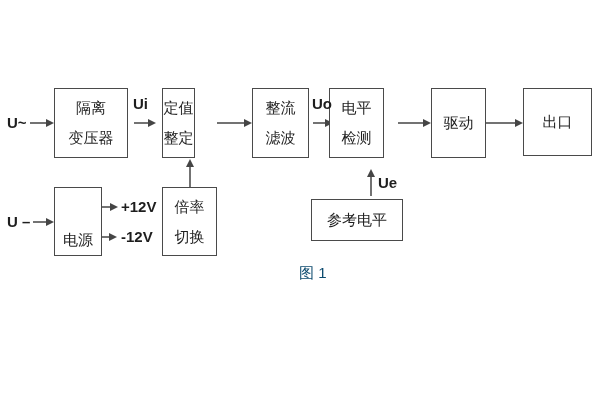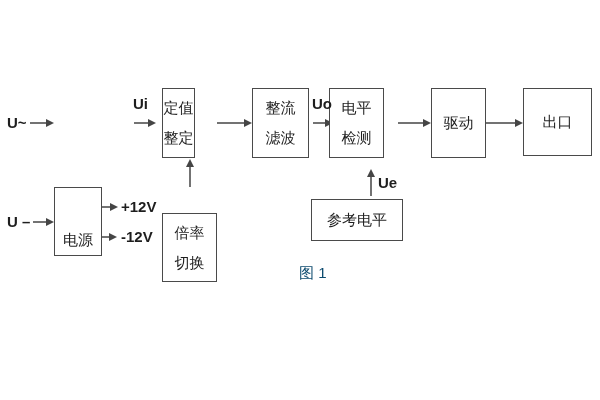--- a/index.html
+++ b/index.html
@@ -24,21 +24,21 @@
   }
   .block .bline { line-height:30px; text-align:center; white-space:nowrap; }
   
   #b-isolation   { left:54px;  top:88px;  width:74px; height:70px; }
   #b-setpoint    { left:162px; top:88px;  width:33px; height:70px; }
   #b-rectify     { left:252px; top:88px;  width:57px; height:70px; }
   #b-leveldet    { left:329px; top:88px;  width:55px; height:70px; }
   #b-driver      { left:431px; top:88px;  width:55px; height:70px; }
   #b-outputrelay { left:523px; top:88px;  width:69px; height:68px; }
   #b-power       { left:54px;  top:187px; width:48px; height:69px;justify-content:flex-end; }
-  #b-ratio       { left:162px; top:187px; width:55px; height:69px;margin-top:26px; }
+  #b-ratio       { left:162px; top:187px; width:55px; height:69px; }
   #b-reference   { left:311px; top:199px; width:92px; height:42px; }
 
   .sig-label {
     position:absolute;
     font-size:15px;
     font-weight:bold;
     color:#1e1e1e;
     white-space:nowrap;
   }
   #lbl-u-ac   { left:7px;   top:114px; }
@@ -74,20 +74,24 @@
     <line x1="313" y1="123" x2="325" y2="123" stroke="#454545" stroke-width="1.5" marker-end="url(#ah)"></line>
     <line x1="398" y1="123" x2="423" y2="123" stroke="#454545" stroke-width="1.5" marker-end="url(#ah)"></line>
     <line x1="486" y1="123" x2="515" y2="123" stroke="#454545" stroke-width="1.5" marker-end="url(#ah)"></line>
     <line x1="33" y1="222" x2="46" y2="222" stroke="#454545" stroke-width="1.5" marker-end="url(#ah)"></line>
     <line x1="102" y1="207" x2="110" y2="207" stroke="#454545" stroke-width="1.5" marker-end="url(#ah)"></line>
     <line x1="102" y1="237" x2="109" y2="237" stroke="#454545" stroke-width="1.5" marker-end="url(#ah)"></line>
     <line x1="190" y1="187" x2="190" y2="167" stroke="#454545" stroke-width="1.5" marker-end="url(#ah)"></line>
     <line x1="371" y1="196" x2="371" y2="177" stroke="#454545" stroke-width="1.5" marker-end="url(#ah)"></line>
   </svg>
 
+  <div class="block" id="b-isolation">
+    <div class="bline">隔离</div>
+    <div class="bline">变压器</div>
+  </div>
   <div class="block" id="b-setpoint">
     <div class="bline">定值</div>
     <div class="bline">整定</div>
   </div>
   <div class="block" id="b-rectify">
     <div class="bline">整流</div>
     <div class="bline">滤波</div>
   </div>
   <div class="block" id="b-leveldet">
     <div class="bline">电平</div>

